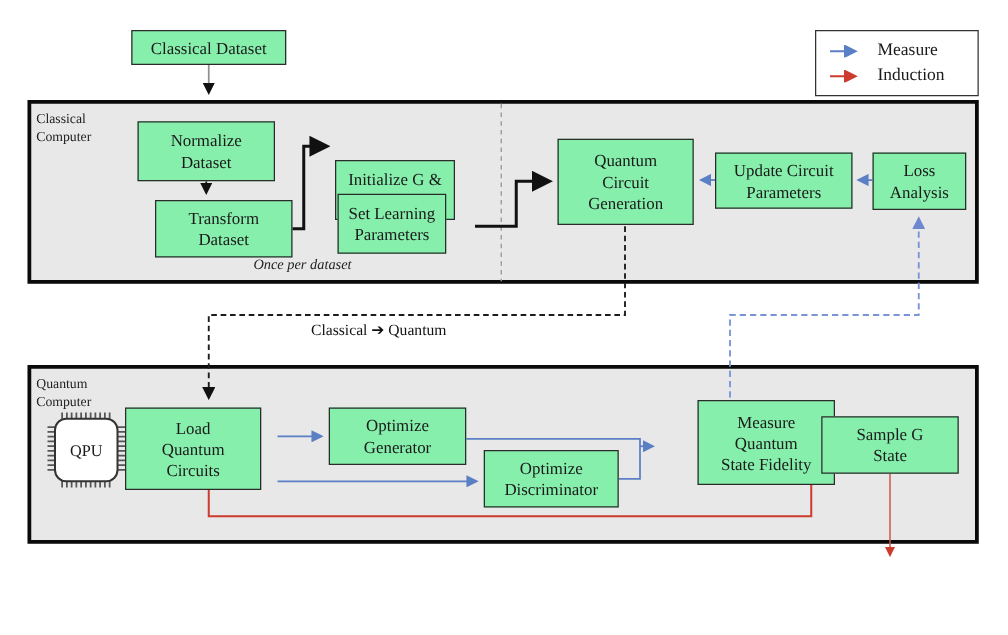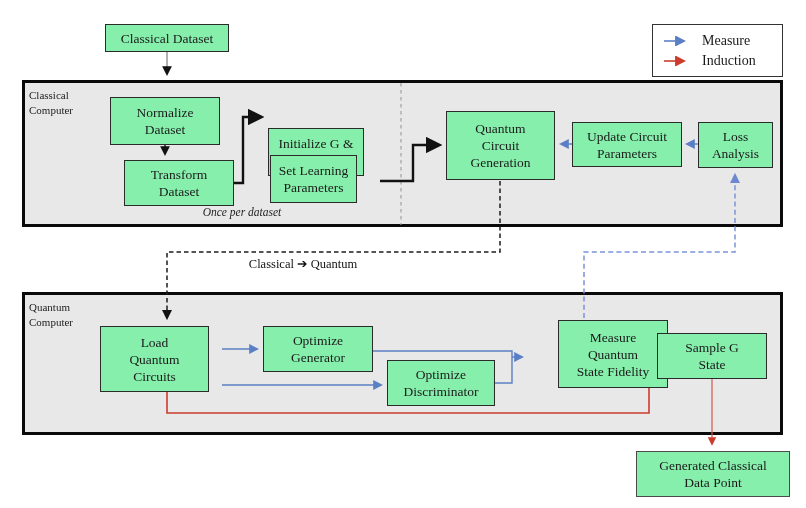--- a/index.html
+++ b/index.html
@@ -43,20 +43,30 @@
 <div id="canvas">
 
   <div class="panel" style="left:22px;top:80px;width:761px;height:147px;">
     <div class="panel-title" style="left:4px;top:5px;width:80px;">Classical
 Computer</div>
   </div>
 
   <div class="panel" style="left:22px;top:292px;width:761px;height:143px;">
     <div class="panel-title" style="left:4px;top:5px;width:80px;">Quantum
 Computer</div>
+    <div class="chip" style="left:9px;top:34px;">
+      <svg width="70" height="62" viewBox="0 0 70 62">
+        <line x1="15" y1="4" x2="55" y2="4" stroke="#555" stroke-width="6" stroke-dasharray="1.4 2.4"></line>
+        <line x1="15" y1="58" x2="55" y2="58" stroke="#555" stroke-width="6" stroke-dasharray="1.4 2.4"></line>
+        <line x1="7" y1="12" x2="7" y2="50" stroke="#555" stroke-width="6" stroke-dasharray="1.4 2.4"></line>
+        <line x1="63" y1="12" x2="63" y2="50" stroke="#555" stroke-width="6" stroke-dasharray="1.4 2.4"></line>
+        <rect x="10" y="6" width="50" height="50" rx="9" fill="#ffffff" stroke="#333" stroke-width="1.6"></rect>
+        <text x="35" y="36" text-anchor="middle" font-size="13" fill="#1a1a1a" font-family="Liberation Serif, DejaVu Serif, serif">QPU</text>
+      </svg>
+    </div>
   </div>
 
   <svg id="wires">
     <defs>
       <marker id="m-black" viewBox="0 0 10 10" refX="8" refY="5" markerWidth="7" markerHeight="7" orient="auto">
         <path d="M0,0 L10,5 L0,10 z" fill="#111"></path>
       </marker>
       <marker id="m-blue" viewBox="0 0 10 10" refX="8" refY="5" markerWidth="7" markerHeight="7" orient="auto">
         <path d="M0,0 L10,5 L0,10 z" fill="#5b7fc4"></path>
       </marker>
@@ -154,16 +164,14 @@
   <div class="node" style="left:263px;top:326px;width:110px;height:46px;">Optimize
 Generator</div>
   <div class="node" style="left:387px;top:360px;width:108px;height:46px;">Optimize
 Discriminator</div>
   <div class="node" style="left:529px;top:320px;width:110px;height:68px;margin-left:29px;">Measure
 Quantum
 State Fidelity</div>
   <div class="node" style="left:657px;top:333px;width:110px;height:46px;">Sample G
 State</div>
 
-  <div class="node light" style="left:636px;top:451px;width:154px;height:46px;">Generated Classical
-Data Point</div>
 
 </div>
 
 </body></html>

